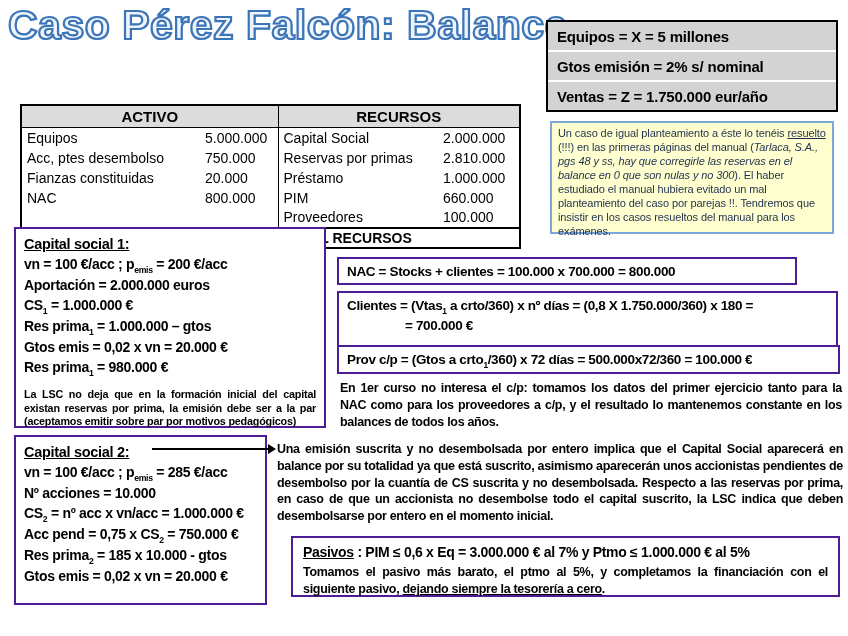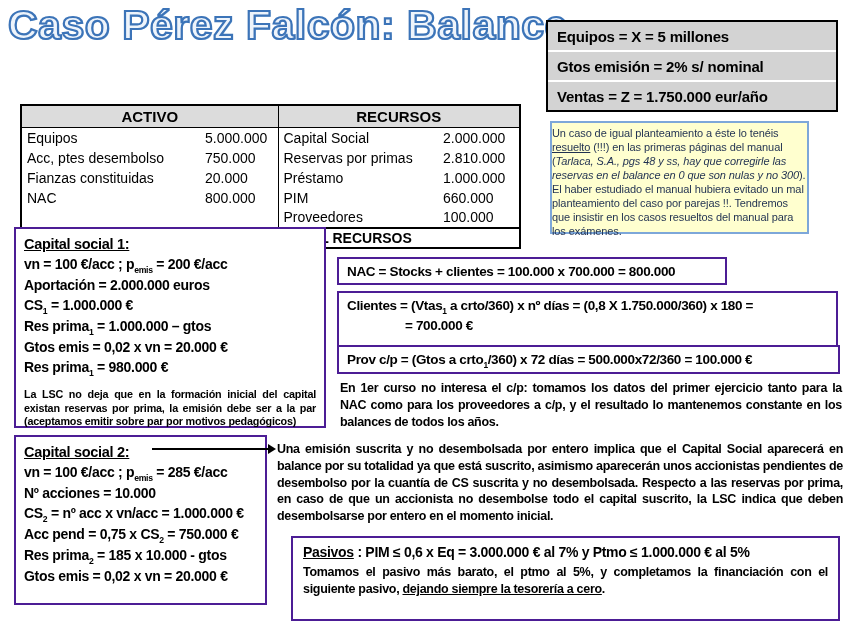--- a/index.html
+++ b/index.html
@@ -25,22 +25,22 @@
   
   table.bal { position: absolute; left: 20px; top: 72px; border-collapse: collapse; border: 2px solid #000; table-layout: fixed; margin-top: 32px; }
   table.bal th { border: 1px solid #000; background: #dcdcdc; font-size: 15px; text-align: center; padding: 2px 0; }
   table.bal td { font-size: 14px; padding: 1px 5px; height: 20px; overflow: hidden; white-space: nowrap; }
   td.lbl { border-left: 1px solid #000; }
   td.val { text-align: left; border-right: 1px solid #000; }
   tr.total td { border-top: 2px solid #000; font-weight: bold; font-size: 14px; }
   tr.total td.ctr { text-align: center; }
   
   .note {
-    position: absolute; left: 550px; top: 121px; width: 259px; height: 113px;
-    background: #ffffcf; border: 2px solid #7da7d9; padding: 4px 0;
+    position: absolute; left: 550px; top: 121px; width: 284px; height: 113px;
+    background: #ffffcf; border: 2px solid #7da7d9; padding: 4px 6px;
     font-size: 11px; line-height: 1.27; color: #1f3050; letter-spacing: -0.1px;
   }
   .u { text-decoration: underline; }
   .it { font-style: italic; }
   
   .box { position: absolute; border: 2px solid #4c1d95; background: #fff; }
   .cs { padding: 5px 8px 4px; font-weight: bold; font-size: 14px; line-height: 1.42; letter-spacing: -0.3px; }
   .cs .hd { text-decoration: underline; font-size: 14.5px; }
   .ln { white-space: nowrap; }
   sub { font-size: 0.62em; }
@@ -141,35 +141,35 @@
     <div class="ln"><span>Nº acciones = 10.000</span></div>
     <div class="ln"><span>CS</span><sub>2</sub><span> = nº acc x vn/acc = 1.000.000 €</span></div>
     <div class="ln"><span>Acc pend = 0,75 x CS</span><sub>2</sub><span> = 750.000 €</span></div>
     <div class="ln"><span>Res prima</span><sub>2</sub><span> = 185 x 10.000 - gtos</span></div>
     <div class="ln"><span>Gtos emis = 0,02 x vn = 20.000 €</span></div>
   </div>
 
   <div class="arrow-line"></div>
   <div class="arrow-head"></div>
 
-  <div class="box fml" style="left:337px; top:257px; width:390px; height:28px;">
+  <div class="box fml" style="left:337px; top:257px; width:460px; height:28px;">
     <div class="ln"><span>NAC = Stocks + clientes = 100.000 x 700.000 = 800.000</span></div>
   </div>
 
   <div class="box fml" style="left:337px; top:291px; width:501px; height:56px;">
     <div class="ln"><span>Clientes = (Vtas</span><sub>1</sub><span> a crto/360) x nº días =  (0,8 X 1.750.000/360) x  180 =</span></div>
     <div class="ln ind">= 700.000 €</div>
   </div>
 
   <div class="box fml" style="left:337px; top:345px; width:503px; height:29px;">
     <div class="ln"><span>Prov c/p = (Gtos a crto</span><sub>1</sub><span>/360) x 72 días = 500.000x72/360 = 100.000 €</span></div>
   </div>
 
   <div class="para" style="left:340px; top:380px; width:502px;">En 1er curso no interesa el c/p: tomamos los datos del primer ejercicio tanto para la NAC como para los proveedores a c/p, y el resultado lo mantenemos constante en los balances de todos los años.</div>
 
   <div class="para" style="left:277px; top:441px; width:566px;">Una emisión suscrita y no desembolsada por entero implica que el Capital Social aparecerá en balance por su totalidad ya que está suscrito, asimismo aparecerán unos accionistas pendientes de desembolso por la cuantía de CS suscrita y no desembolsada. Respecto a las reservas por prima, en caso de que un accionista no desembolse todo el capital suscrito, la LSC indica que deben desembolsarse por entero en el momento inicial.</div>
 
-  <div class="box pasivos" style="left:291px; top:536px; width:549px; height:85px;">
+  <div class="box pasivos" style="left:291px; top:536px; width:549px; height:61px;">
     <div class="l1"><span class="u">Pasivos</span><span> : PIM ≤ 0,6 x Eq = 3.000.000 € al 7%    y    Ptmo ≤ 1.000.000 € al 5%</span></div>
     <div class="l2"><span>Tomamos el pasivo más barato, el ptmo al 5%, y completamos la financiación con el siguiente pasivo, </span><span class="u">dejando siempre la tesorería a cero</span><span>.</span></div>
   </div>
 
 </div>
 
 </body></html>

